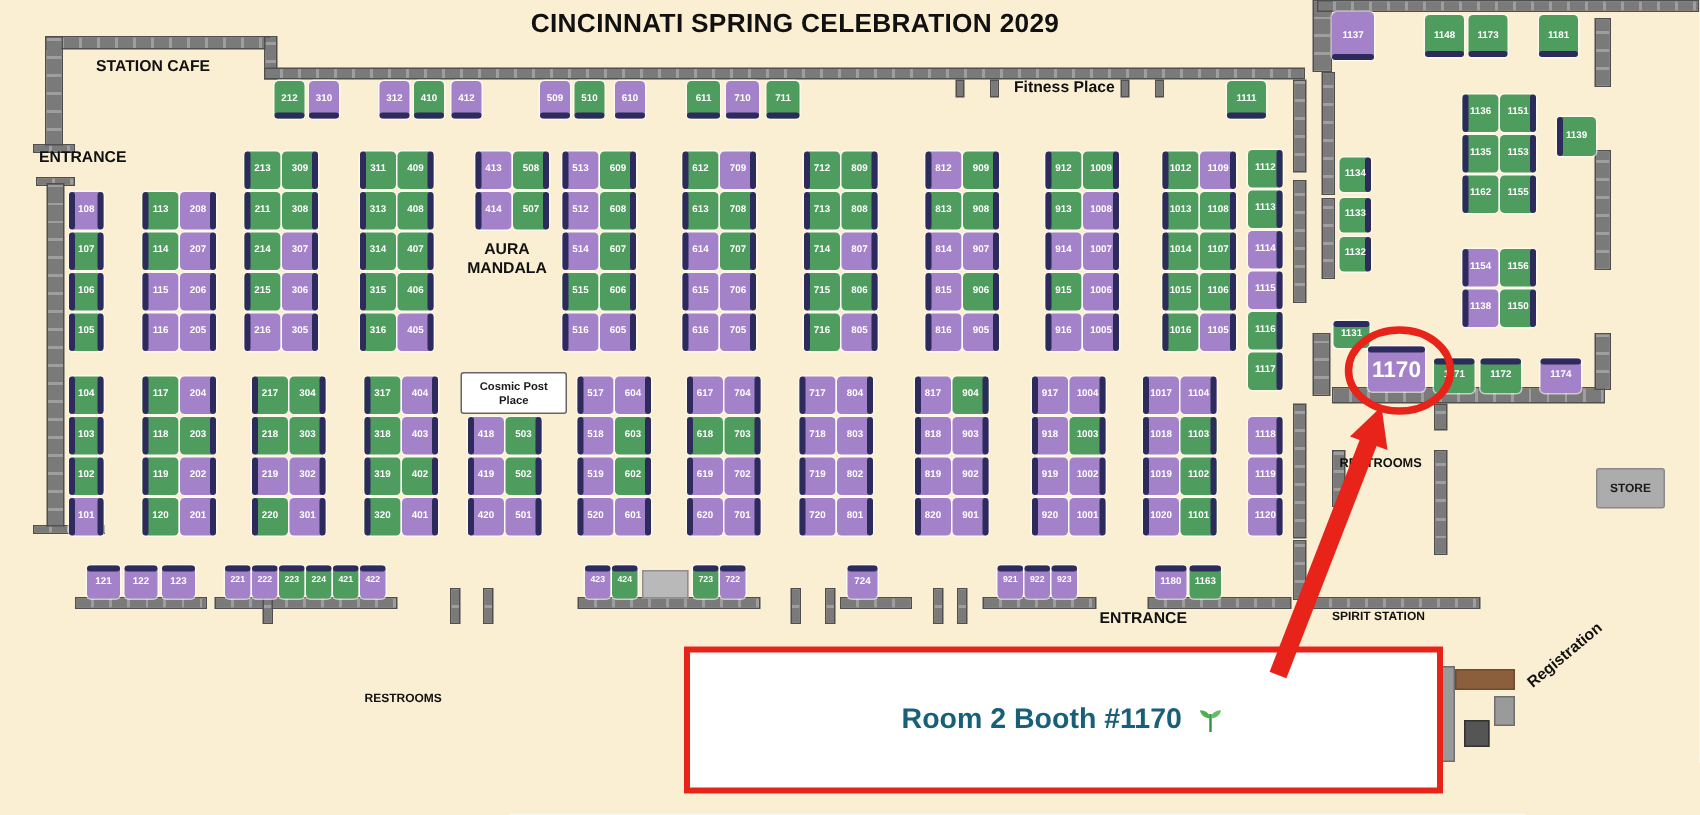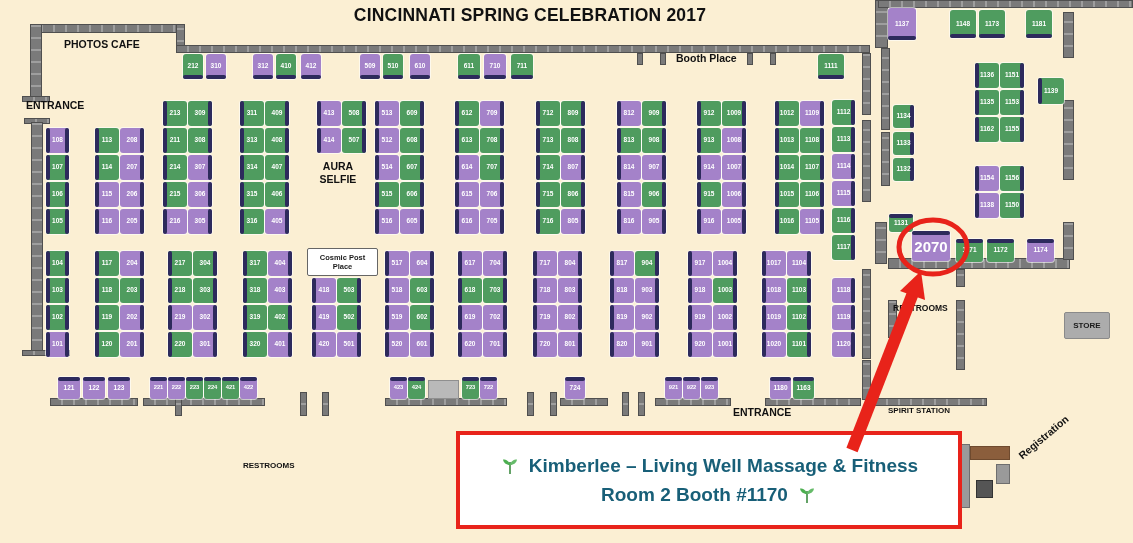--- a/index.html
+++ b/index.html
@@ -26,33 +26,23 @@
   .callout{position:absolute;left:456px;top:431px;width:506px;height:98px;background:#fff;
            box-sizing:border-box;z-index:50;display:flex;flex-direction:column;
            align-items:center;justify-content:center;gap:7px;}
   .callout .line{display:flex;align-items:center;gap:9px;font-weight:bold;font-size:19px;}
   .leaf svg{display:block;}
 </style>
 </head>
 <body>
 
 <div id="canvas" style="background: rgb(251, 239, 211);">
-  <div class="title">CINCINNATI SPRING CELEBRATION 2017</div>
+  <div class="title">CINCINNATI SPRING CELEBRATION 2029</div>
 
   <div class="callout" style="border: 4px solid rgb(232, 35, 26);">
-    <div class="line" style="color: rgb(24, 95, 120);">
-      <span class="leaf">
-        <svg width="20" height="20" viewBox="0 0 20 20">
-          <path d="M10 18 C10 12 10 9 10 6" stroke="#3D8B40" stroke-width="1.6" fill="none"></path>
-          <path d="M10 9 C6 9 3.5 6.5 3 3.5 C6.5 3.5 9.5 5.5 10 9 Z" fill="#4CAF50"></path>
-          <path d="M10 9 C14 9 16.5 6.5 17 3.5 C13.5 3.5 10.5 5.5 10 9 Z" fill="#66BB6A"></path>
-        </svg>
-      </span>
-      <span>Kimberlee – Living Well Massage &amp; Fitness</span>
-    </div>
     <div class="line" style="color: rgb(24, 95, 120);">
       <span>Room 2 Booth #1170</span>
       <span class="leaf">
         <svg width="20" height="20" viewBox="0 0 20 20">
           <path d="M10 18 C10 12 10 9 10 6" stroke="#3D8B40" stroke-width="1.6" fill="none"></path>
           <path d="M10 9 C6 9 3.5 6.5 3 3.5 C6.5 3.5 9.5 5.5 10 9 Z" fill="#4CAF50"></path>
           <path d="M10 9 C14 9 16.5 6.5 17 3.5 C13.5 3.5 10.5 5.5 10 9 Z" fill="#66BB6A"></path>
         </svg>
       </span>
     </div>
@@ -985,21 +975,21 @@
     <div class="booth" style="left: 893px; top: 158px; width: 21px; height: 23px; background: rgb(79, 156, 95); font-size: 6.5px;">
       <i class="bar r"></i>
       <span style="position: relative;">1132</span>
     </div>
     <div class="booth" style="left: 889px; top: 214px; width: 24px; height: 18px; background: rgb(79, 156, 95); font-size: 6.5px;">
       <i class="bar t"></i>
       <span style="position: relative;">1131</span>
     </div>
     <div class="booth" style="left: 912px; top: 231px; width: 38px; height: 30px; background: rgb(164, 130, 201); font-size: 15px;">
       <i class="bar t"></i>
-      <span style="position: relative;">2070</span>
+      <span style="position: relative;">1170</span>
     </div>
     <div class="booth" style="left: 956px; top: 239px; width: 27px; height: 23px; background: rgb(79, 156, 95); font-size: 6.5px;">
       <i class="bar t"></i>
       <span style="position: relative;">1171</span>
     </div>
     <div class="booth" style="left: 987px; top: 239px; width: 27px; height: 23px; background: rgb(79, 156, 95); font-size: 6.5px;">
       <i class="bar t"></i>
       <span style="position: relative;">1172</span>
     </div>
     <div class="booth" style="left: 1027px; top: 239px; width: 27px; height: 23px; background: rgb(164, 130, 201); font-size: 6.5px;">
@@ -1075,25 +1065,25 @@
       <span style="position: relative;">923</span>
     </div>
     <div class="booth" style="left: 770px; top: 377px; width: 21px; height: 22px; background: rgb(164, 130, 201); font-size: 6.5px;">
       <i class="bar t"></i>
       <span style="position: relative;">1180</span>
     </div>
     <div class="booth" style="left: 793px; top: 377px; width: 21px; height: 22px; background: rgb(79, 156, 95); font-size: 6.5px;">
       <i class="bar t"></i>
       <span style="position: relative;">1163</span>
     </div>
-    <div class="lbl" style="left: 64px; top: 38px; font-size: 10.5px;">PHOTOS CAFE</div>
+    <div class="lbl" style="left: 64px; top: 38px; font-size: 10.5px;">STATION CAFE</div>
     <div class="lbl" style="left: 26px; top: 99px; font-size: 10.5px;">ENTRANCE</div>
-    <div class="lbl" style="left: 676px; top: 52px; font-size: 10.5px;">Booth Place</div>
+    <div class="lbl" style="left: 676px; top: 52px; font-size: 10.5px;">Fitness Place</div>
     <div class="lbl center" style="left: 303px; top: 160px; font-size: 10.5px; width: 70px;">AURA
-SELFIE</div>
+MANDALA</div>
     <div class="lbl" style="left: 243px; top: 461px; font-size: 8px;">RESTROOMS</div>
     <div class="lbl" style="left: 893px; top: 303px; font-size: 8.5px;">RESTROOMS</div>
     <div class="lbl" style="left: 733px; top: 406px; font-size: 10.5px;">ENTRANCE</div>
     <div class="lbl" style="left: 888px; top: 406px; font-size: 8px;">SPIRIT STATION</div>
     <div class="lbl" style="left: 810px; top: 511px; font-size: 8.5px;">SPIRIT STORE</div>
     <div class="lbl" style="left: 1016px; top: 452px; font-size: 10.5px; transform: rotate(-40deg); transform-origin: left top;">Registration</div>
     <div class="boxlbl" style="left: 307px; top: 248px; width: 71px; height: 28px; background: rgb(255, 255, 255); border: 1px solid rgb(102, 102, 102); font-size: 7.5px;">Cosmic Post
 Place</div>
     <div class="boxlbl" style="left: 1064px; top: 312px; width: 46px; height: 27px; background: rgb(172, 172, 172); border: 1px solid rgb(138, 138, 138); font-size: 8px;">STORE</div>
   </div>

